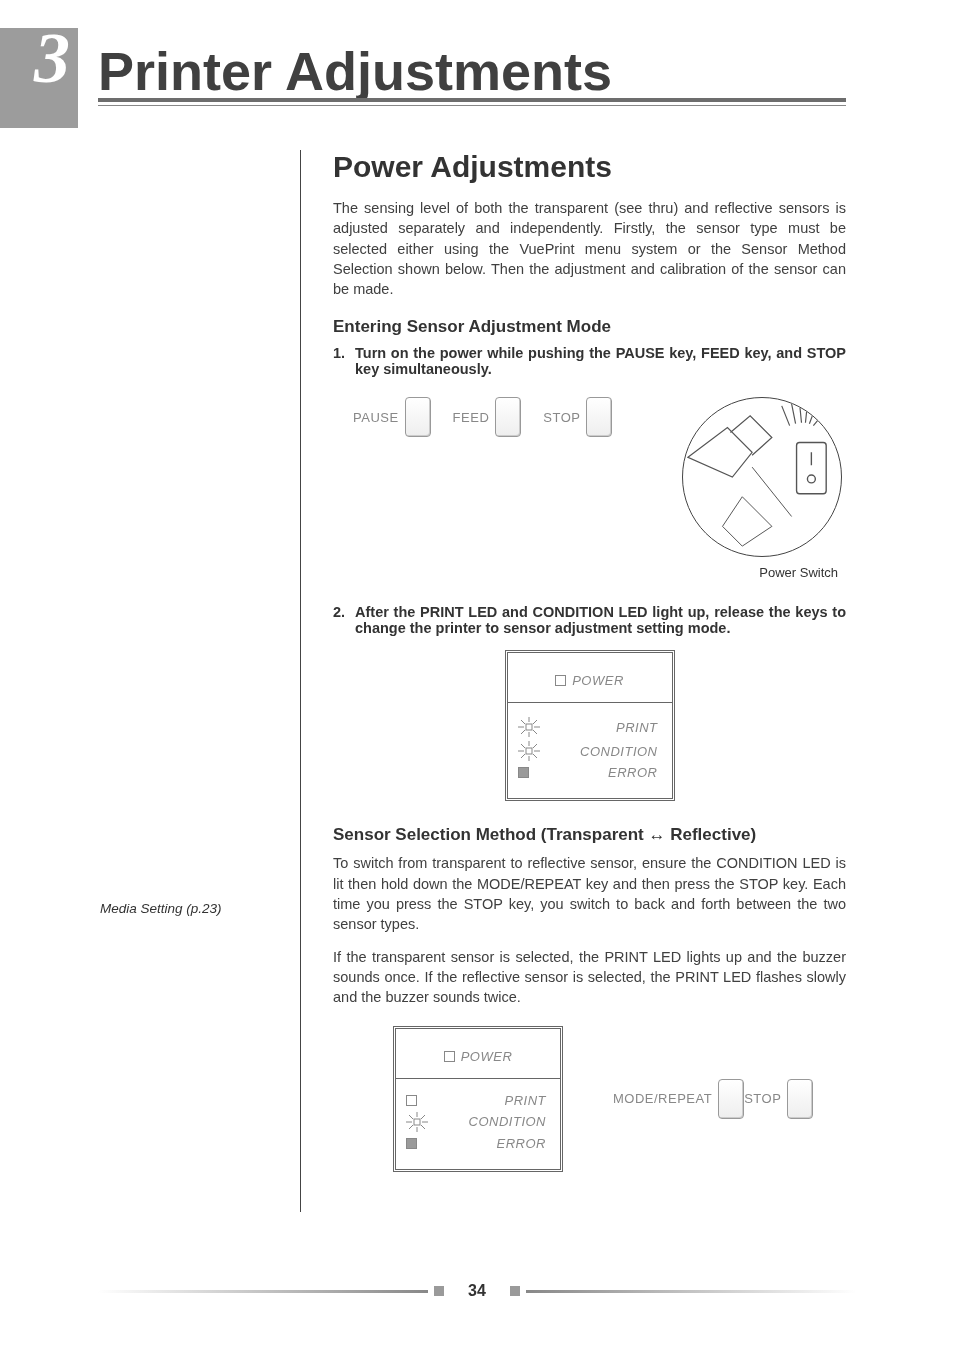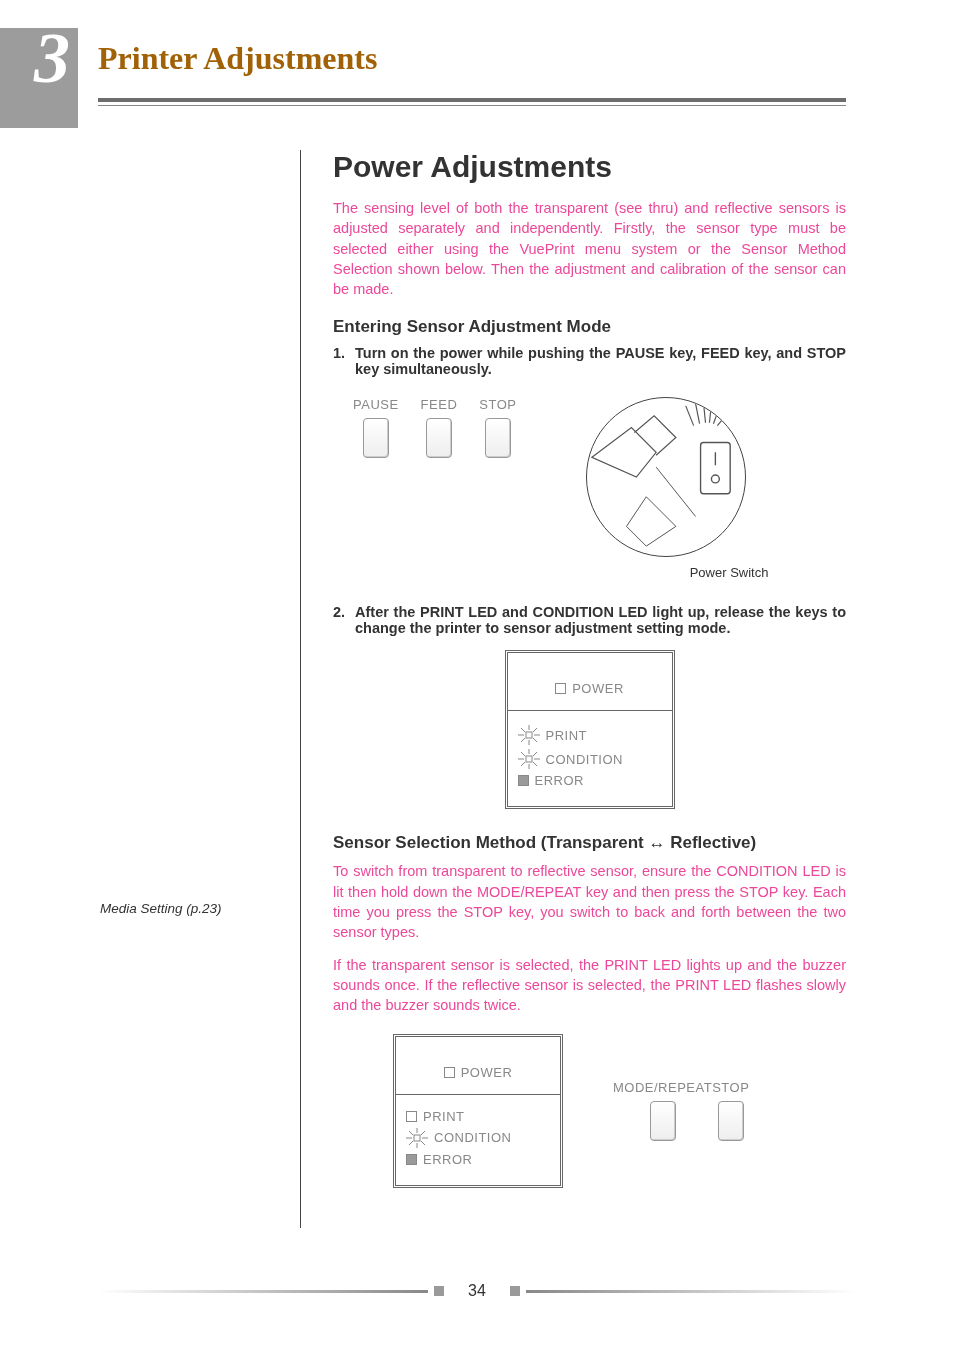--- a/index.html
+++ b/index.html
@@ -1,59 +1,59 @@
 <!DOCTYPE html>
 <html><head>
 <meta charset="utf-8">
 <style>
   * { box-sizing: border-box; margin: 0; padding: 0; }
   html, body { width: 954px; height: 1348px; background: #fff; font-family: "Helvetica Neue", Helvetica, Arial, sans-serif; color: #222; }
   .page { position: relative; width: 954px; height: 1348px; padding: 30px 100px 40px 0; }
   .chapter-block { position: absolute; left: 0; top: 28px; width: 78px; height: 100px; background: #9c9c9c; display:flex; align-items:flex-start; justify-content:flex-end; padding-right:8px; }
   .chapter-number { font-family: Georgia, "Times New Roman", serif; font-style: italic; font-weight: bold; font-size: 72px; color: #fff; line-height: 1; margin-top: -6px;}
-  .chapter-title { position:absolute; left: 98px; top: 40px; font-family: Liberation Serif, serif; font-weight: 600; font-size: 32px; color:#a16207; }
+  .chapter-title { position:absolute; left: 98px; top: 40px; font-family: Liberation Sans, sans-serif; font-weight: 600; font-size: 54px; color:#404040; }
   .top-rule { position:absolute; left:98px; right:108px; top: 98px; height:4px; background:#6d6d6d; }
   .top-rule-thin { position:absolute; left:98px; right:108px; top:105px; height:1px; background:#888; }
 
   .content { position:absolute; left: 300px; right:108px; top: 150px; border-left:1px solid #444; padding-left: 32px; padding-bottom: 40px; }
   .section-title { font-weight: 600; font-size: 30px; color:#333; margin-bottom: 14px; }
-  .para { font-size: 14.5px; line-height: 1.4; color:#ec4899; text-align: justify; margin-bottom: 12px; }
+  .para { font-size: 14.5px; line-height: 1.4; color:#404040; text-align: justify; margin-bottom: 12px; }
   .subhead { font-weight: 700; font-size: 17px; color:#333; margin-top: 18px; margin-bottom:8px; }
   .step { font-size: 14.5px; font-weight: 700; color:#333; margin-bottom:14px; display:flex; }
   .step .num { width:22px; flex-shrink:0; }
   .step .txt { flex:1; text-align: justify;}
   .stepnorm { font-weight:600; }
 
   .fig-row { display:flex; align-items:flex-start; gap:30px; margin: 20px 0 24px 20px; }
   .keys { display:flex; gap:22px; align-items:flex-start; }
-  .keycol { display:flex; flex-direction:column; align-items:center; gap:6px; }
+  .keycol { display:flex; flex-direction:row; align-items:center; gap:6px; }
   .keylabel { font-size:13px; color:#888; letter-spacing:0.5px; }
   .keycap { width: 26px; height: 40px; border:1px solid #999; border-radius:4px; background: linear-gradient(#fff,#eee); box-shadow: inset -1px -1px 0 #ccc; }
 
   .switch-fig { position:relative; width: 230px; }
   .switch-circle { width:160px; height:160px; border:1px solid #444; border-radius:50%; margin-left:40px; background:#fff; position:relative; overflow:hidden;}
   .sw-lines { position:absolute; left:0; top:0; width:100%; height:100%; }
   .switch-caption { font-size:13px; color:#333; text-align:right; margin-top:8px; padding-right:8px;}
 
   .panel { width: 170px; border: 3px double #666; background:#fff; margin: 10px auto 24px auto; padding: 0; }
-  .panel-top { padding: 24px 10px 10px 10px; border-bottom:1px solid #666; text-align:right; }
+  .panel-top { padding: 16px 10px 10px 10px; border-bottom:1px solid #666; text-align:right;font-style:italic; }
   .panel-bot { padding: 10px 10px 14px 10px; }
   .ledrow { display:flex; align-items:center; gap:6px; margin:4px 0; font-size:13px; color:#888; letter-spacing:0.5px;}
   .ledrow.center { justify-content:center; }
-  .ledrow.right { justify-content:flex-start; padding-right:4px;}
+  .ledrow.right { justify-content:space-between; padding-right:4px;font-style:italic;}
   .ledbox { width:11px; height:11px; border:1px solid #888; background:#fff; }
   .ledbox.dark { background:#9a9a9a; }
   .sunburst { display:inline-flex; width:22px; height:20px; }
 
   .sidenote { position:absolute; left:100px; top: 858px; font-size:13.5px; font-style:italic; color:#333;margin-top:43px; }
 
   .fig-row2 { display:flex; align-items:center; gap:50px; margin: 18px 0 0 60px;}
   .keys2 { display:flex; align-items:flex-end; }
 
-  .footer { position:absolute; left:0; right:0; bottom: 48px; display:flex; align-items:center; justify-content:center; }
+  .footer { position:absolute; left:0; right:0; bottom: 48px; display:flex; align-items:center; justify-content:center;font-weight:bold; }
   .footrule { height:3px; background: linear-gradient(to right, #fff, #888); flex:1; max-width:330px;}
   .footrule.r { background: linear-gradient(to left, #fff, #888);}
   .pagenum { font-size:16px; color:#333; padding: 0 18px; }
   .footbox { width:10px; height:10px; background:#9a9a9a; margin:0 6px;}
 
   svg { display:block; }
 </style>
 </head>
 <body>
 <div class="page">

